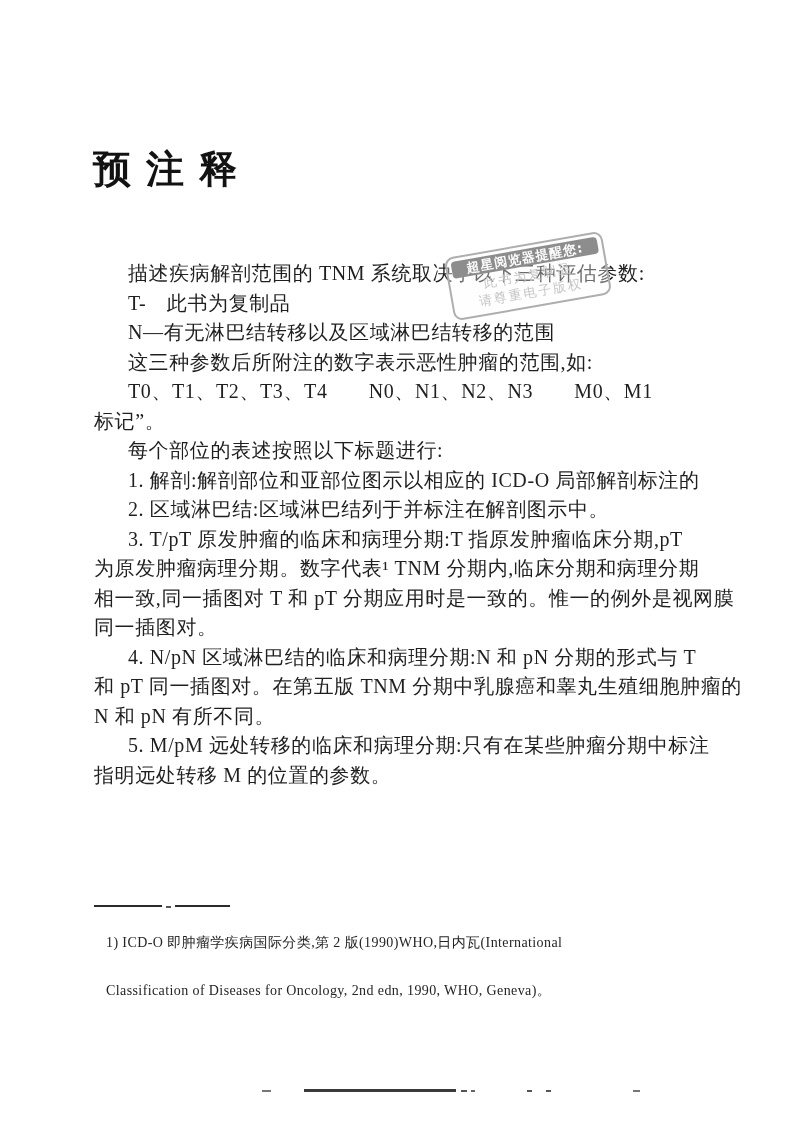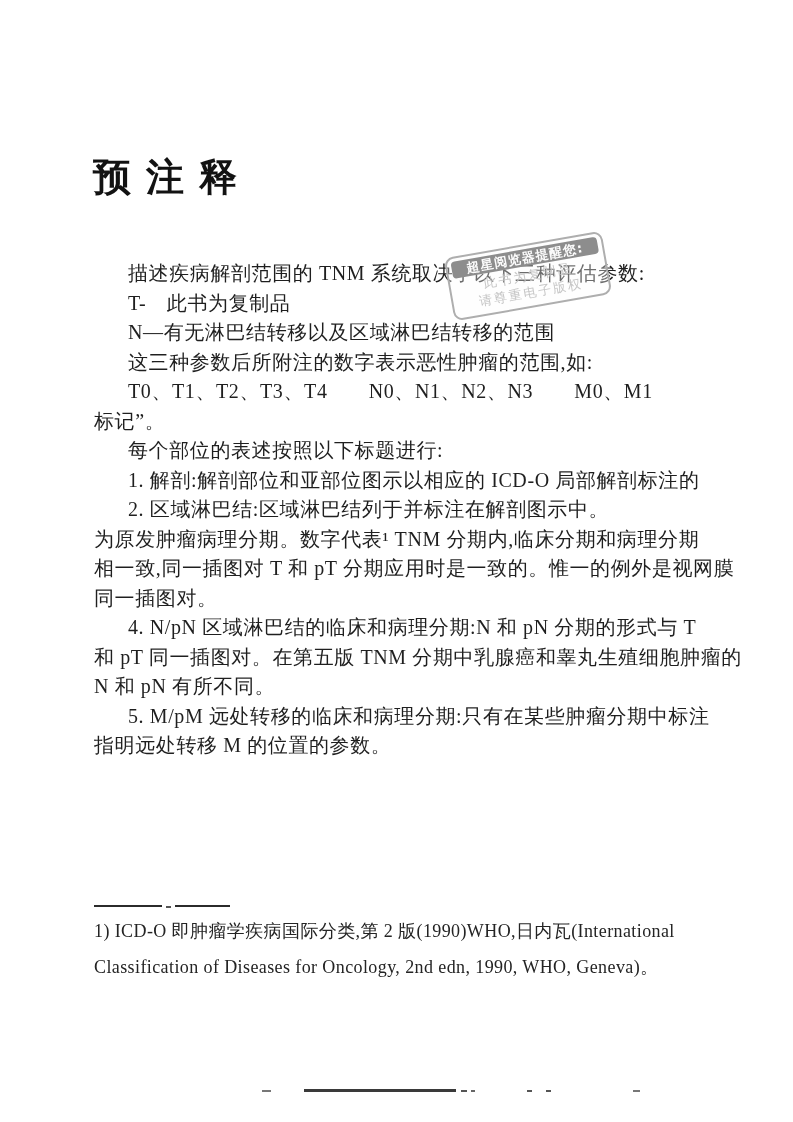--- a/index.html
+++ b/index.html
@@ -8,21 +8,21 @@
     width: 793px;
     height: 1122px;
     background: #ffffff;
     overflow: hidden;
     font-family: "Liberation Serif", "DejaVu Serif", serif;
     color: #1f1f1f;
   }
   .title {
     position: absolute;
     left: 93px;
-    top: 152px;
+    top: 144px;
     font-size: 38px;
     font-weight: bold;
     letter-spacing: 15px;
     color: #121212;
     font-family: "DejaVu Sans", "Liberation Sans", sans-serif;
   }
   .body-text {
     position: absolute;
     left: 94px;
     top: 259px;
@@ -53,24 +53,24 @@
   .footnote-rule .seg2 {
     position: absolute; left: 81px; top: 0; width: 55px; height: 2px; background: #2b2b2b;
   }
   .footnote {
     position: absolute;
     left: 94px;
     top: 913px;
     width: 630px;
   }
   .footnote p {
-    margin: 0;
+    margin: 12px;
     height: 36px;
     line-height: 36px;
-    font-size: 18px;
+    font-size: 14px;
     letter-spacing: 0.4px;
     color: #242424;
     white-space: nowrap;
   }
   .watermark {
     position: absolute;
     left: 448px;
     top: 244px;
     width: 160px;
     height: 64px;
@@ -119,20 +119,21 @@
   <div class="body-text">
     <p class="indent">描述疾病解剖范围的 TNM 系统取决于以下三种评估参数:</p>
     <p class="indent">T-　此书为复制品</p>
     <p class="indent">N—有无淋巴结转移以及区域淋巴结转移的范围</p>
     <p class="indent">这三种参数后所附注的数字表示恶性肿瘤的范围,如:</p>
     <p class="indent">T0、T1、T2、T3、T4　　N0、N1、N2、N3　　M0、M1</p>
     <p>标记”。</p>
     <p class="indent">每个部位的表述按照以下标题进行:</p>
     <p class="indent">1. 解剖:解剖部位和亚部位图示以相应的 ICD-O 局部解剖标注的</p>
     <p class="indent">2. 区域淋巴结:区域淋巴结列于并标注在解剖图示中。</p>
+    <p class="indent">3. T/pT 原发肿瘤的临床和病理分期:T 指原发肿瘤临床分期,pT</p>
     <p>为原发肿瘤病理分期。数字代表¹ TNM 分期内,临床分期和病理分期</p>
     <p>相一致,同一插图对 T 和 pT 分期应用时是一致的。惟一的例外是视网膜</p>
     <p>同一插图对。</p>
     <p class="indent">4. N/pN 区域淋巴结的临床和病理分期:N 和 pN 分期的形式与 T</p>
     <p>和 pT 同一插图对。在第五版 TNM 分期中乳腺癌和睾丸生殖细胞肿瘤的</p>
     <p>N 和 pN 有所不同。</p>
     <p class="indent">5. M/pM 远处转移的临床和病理分期:只有在某些肿瘤分期中标注</p>
     <p>指明远处转移 M 的位置的参数。</p>
   </div>
 

